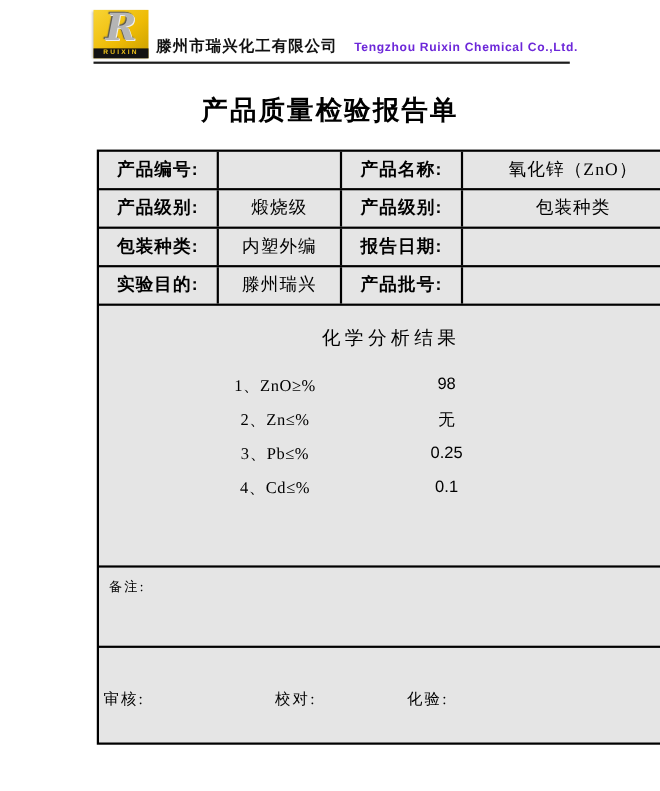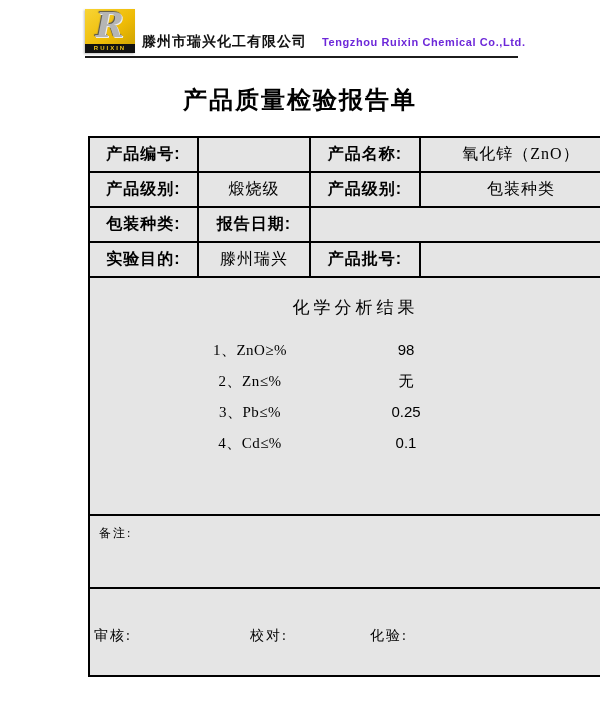--- a/index.html
+++ b/index.html
@@ -129,20 +129,21 @@
 
     <div class="form-row">
       <div class="cell label vline">产品级别:</div>
       <div class="cell value vline">煅烧级</div>
       <div class="cell label vline">产品级别:</div>
       <div class="cell value">包装种类</div>
     </div>
 
     <div class="form-row">
       <div class="cell label vline">包装种类:</div>
+      <div class="cell value vline">内塑外编</div>
       <div class="cell label vline">报告日期:</div>
       <div class="cell value"></div>
     </div>
 
     <div class="form-row">
       <div class="cell label vline">实验目的:</div>
       <div class="cell value vline">滕州瑞兴</div>
       <div class="cell label vline">产品批号:</div>
       <div class="cell value"></div>
     </div>

